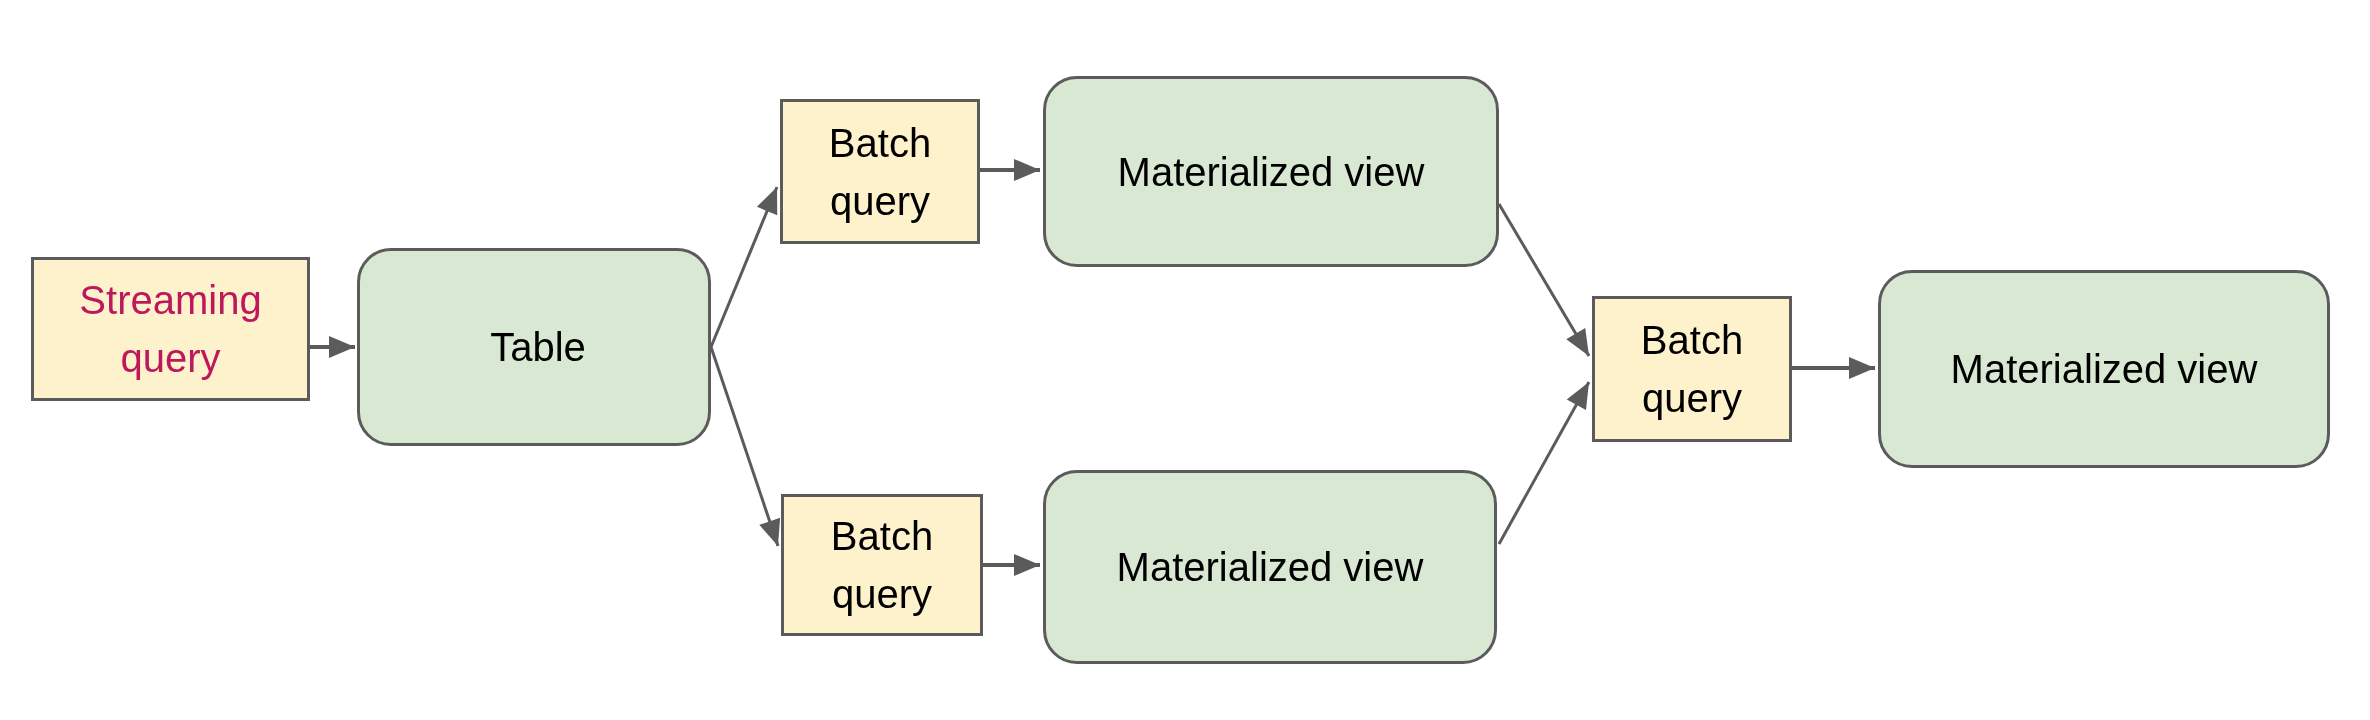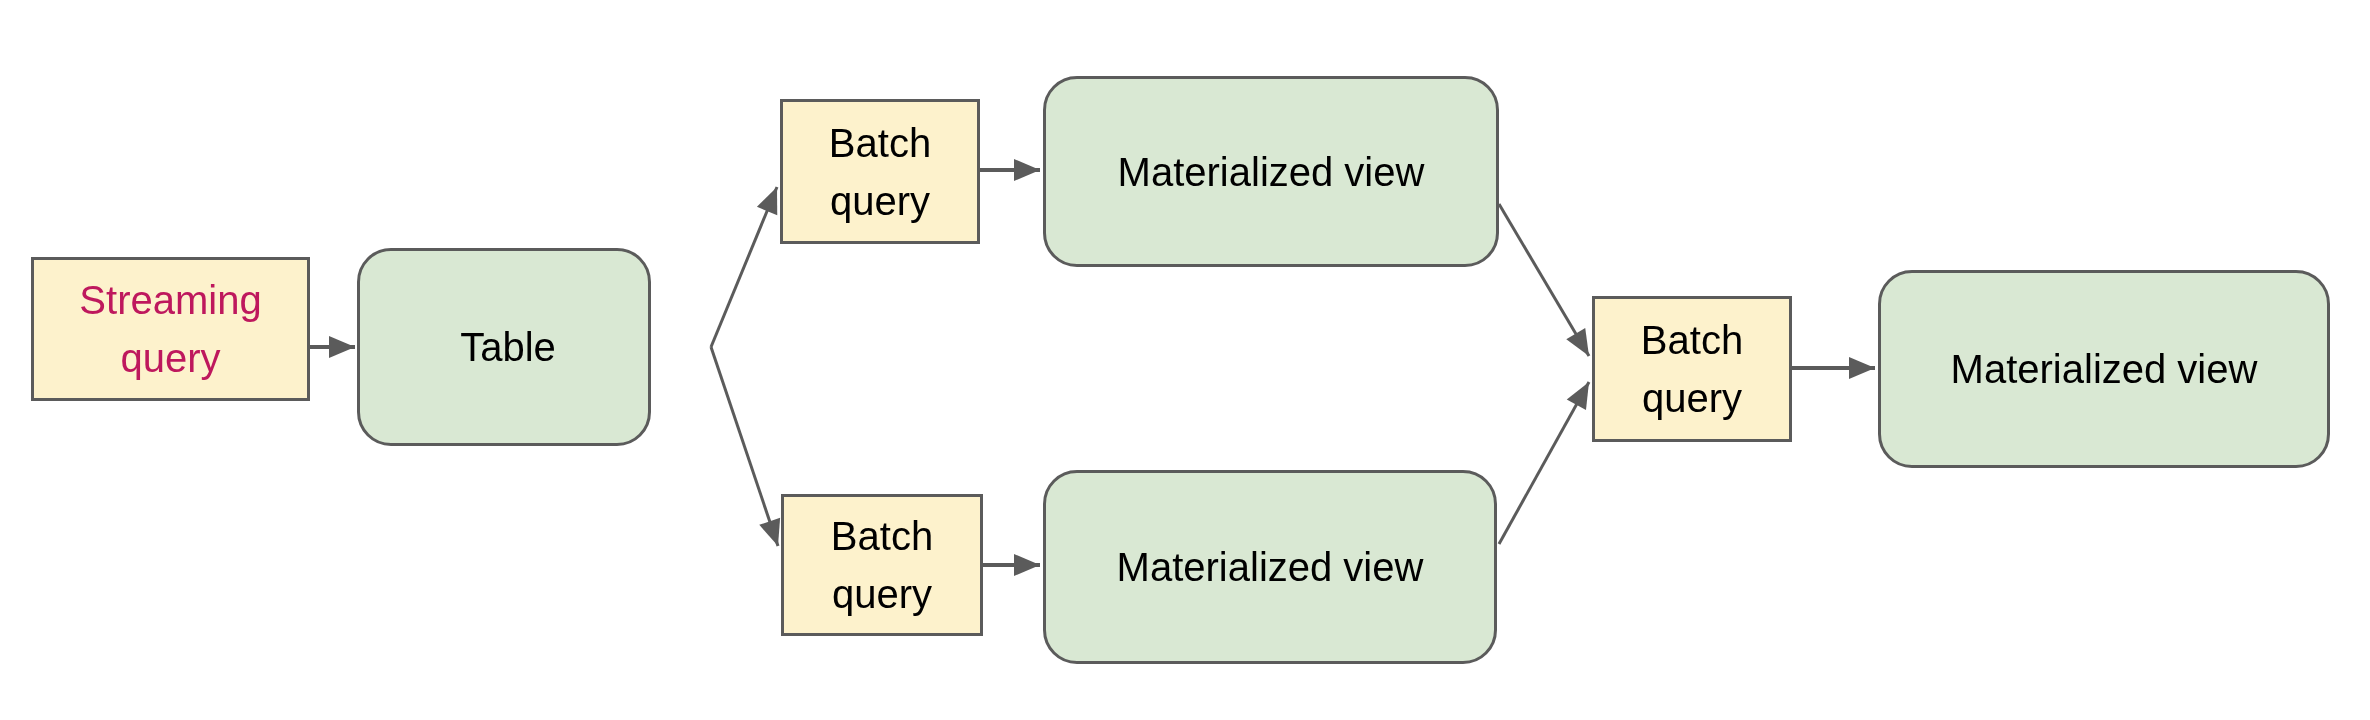--- a/index.html
+++ b/index.html
@@ -53,21 +53,21 @@
     <line x1="1499" y1="204" x2="1589" y2="356" stroke-width="3" stroke="#5b5b5b" marker-end="url(#arrowhead)"></line>
     <line x1="1499" y1="544" x2="1589" y2="382" stroke-width="3" stroke="#5b5b5b" marker-end="url(#arrowhead)"></line>
     <line x1="1792" y1="368" x2="1875" y2="368" stroke-width="4" stroke="#5b5b5b" marker-end="url(#arrowhead)"></line>
   </svg>
 
   <div class="node rect" style="left: 31px; top: 257px; width: 279px; height: 144px; background: rgb(253, 242, 204); border-color: rgb(91, 91, 91); color: #be185d;">
     <span class="line">Streaming</span>
     <span class="line">query</span>
   </div>
 
-  <div class="node rounded" style="left: 357px; top: 248px; width: 294px; height: 198px; background: rgb(217, 232, 211); border-color: rgb(91, 91, 91); color: rgb(0, 0, 0); padding-left: 8px;">
+  <div class="node rounded" style="left: 357px; top: 248px; width: 354px; height: 198px; background: rgb(217, 232, 211); border-color: rgb(91, 91, 91); color: rgb(0, 0, 0); padding-left: 8px;">
     <span class="line">Table</span>
   </div>
 
   <div class="node rect" style="left: 780px; top: 99px; width: 200px; height: 145px; background: rgb(253, 242, 204); border-color: rgb(91, 91, 91); color: rgb(0, 0, 0);">
     <span class="line">Batch</span>
     <span class="line">query</span>
   </div>
 
   <div class="node rounded" style="left: 1043px; top: 76px; width: 456px; height: 191px; background: rgb(217, 232, 211); border-color: rgb(91, 91, 91); color: rgb(0, 0, 0);">
     <span class="line">Materialized view</span>

